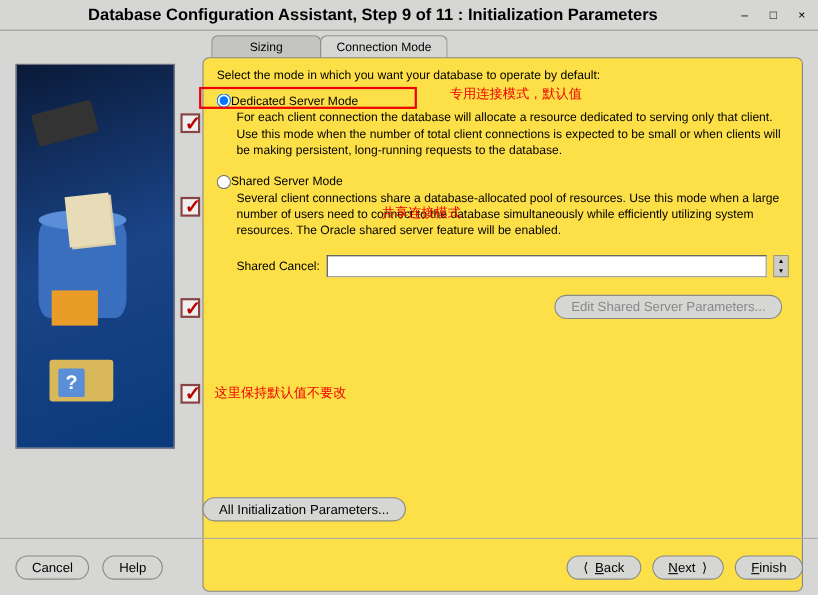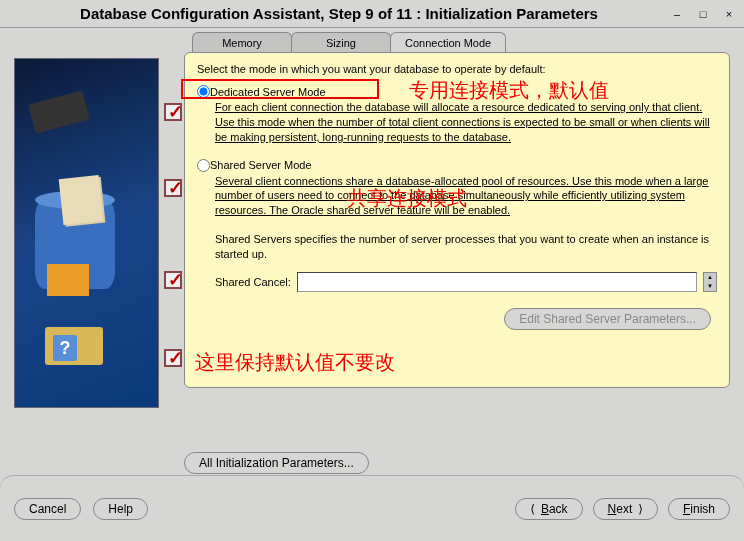--- a/index.html
+++ b/index.html
@@ -81,57 +81,56 @@
     margin-right: -1px;
     cursor: pointer;
     min-width: 100px;
     text-align:center;
   }
   .tab.active { background: #d6d6d4; }
   .panel {
     border: 1px solid #888;
     border-radius: 6px;
     padding: 10px 12px;
-    background: #fef9c3;
-    height: 336px;
+    background: #fde047;
+    height: 486px;
     margin-top:-1px;
     position: relative;
   }
   .instruction { margin-bottom: 10px; }
   .radio-row { display:flex; align-items:center; gap:0; margin-bottom:2px; }
-  .radio-desc { margin: 2px 0 14px 18px; line-height:1.35;text-decoration:underline; }
+  .radio-desc { margin: 2px 0 14px 18px; line-height:1.35; }
   .subtext { margin: 4px 0 10px 18px; line-height:1.35; }
   .field-row { display:flex; align-items:center; margin-left:18px; margin-top:6px; gap:6px;}
   .field-row label{ white-space:nowrap; }
   .txt {
     flex:1; height:20px; border:1px inset #999; background:#fff; padding:1px 4px;
   }
   .spin { width:14px;height:20px;display:flex;flex-direction:column;border:1px solid #888; }
   .spin div{flex:1;display:flex;align-items:center;justify-content:center;font-size:6px;background:#ccc;}
   .btn {
     border:1px solid #888; border-radius:12px; background:#d6d6d4;
     padding:3px 14px; cursor:pointer; font-size:12px;
   }
   .btn:disabled,.btn.disabled{ color:#888; }
   .edit-row{ display:flex; justify-content:flex-end; margin-top:16px; margin-right:6px;}
   .allparams { position:absolute; left:14px; bottom:16px; }
   .footer{
-    position:absolute; bottom:0; left:0; right:0; height:66px;
+    position:absolute; bottom:0; left:0; right:0; height:52px;
     display:flex; align-items:center; padding:0 14px; gap:8px;
     border-top:1px solid #aaa;
-    border-radius:14px;
   }
   .footer-left{display:flex;gap:12px;}
   .footer-right{margin-left:auto;display:flex;gap:10px;}
   .nav-btn{display:flex;align-items:center;gap:6px;}
   .mn{ text-decoration: underline; }
 
   
   .ann-box{ position:absolute; border:2px solid #e00; }
-  .ann-text{ position:absolute; color:#e00; font-size:20px; font-family:Liberation Serif, serif; }
+  .ann-text{ position:absolute; color:#e00; font-size:12px; font-family:Liberation Serif, serif; }
 </style>
 </head>
 <body>
 
 <div class="titlebar">
   <div class="title">Database Configuration Assistant, Step 9 of 11 : Initialization Parameters</div>
   <div class="win-controls">
     <div class="win-btn">–</div>
     <div class="win-btn">□</div>
     <div class="win-btn">×</div>
@@ -148,41 +147,39 @@
       <div class="folder"></div>
       <div class="check c1"></div>
       <div class="check c2"></div>
       <div class="check c3"></div>
       <div class="check c4"></div>
     </div>
   </div>
 
   <div class="content">
     <div class="tabs">
-      <div class="tab">Memory</div>
       <div class="tab">Sizing</div>
       <div class="tab active">Connection Mode</div>
     </div>
 
     <div class="panel">
       <div class="instruction">Select the mode in which you want your database to operate by default:</div>
 
       <div class="radio-row">
         <input type="radio" name="mode" checked="" style="">
         <span>Dedicated Server Mode</span>
       </div>
       <div class="radio-desc">For each client connection the database will allocate a resource dedicated to serving only that client.  Use this mode when the number of total client connections is expected to be small or when clients will be making persistent, long-running requests to the database.</div>
 
       <div class="radio-row">
         <input type="radio" name="mode" style="">
         <span>Shared Server Mode</span>
       </div>
       <div class="radio-desc">Several client connections share a database-allocated pool of resources.  Use this mode when a large number of users need to connect to the database simultaneously while efficiently utilizing system resources.  The Oracle shared server feature will be enabled.</div>
 
-      <div class="subtext">Shared Servers specifies the number of server processes that you want to create when an instance is started up.</div>
 
       <div class="field-row">
         <label>Shared Cancel:</label>
         <input class="txt" type="text" value="" style="">
         <div class="spin">
             <div>▲</div>
             <div>▼</div>
           </div>
       </div>
 

